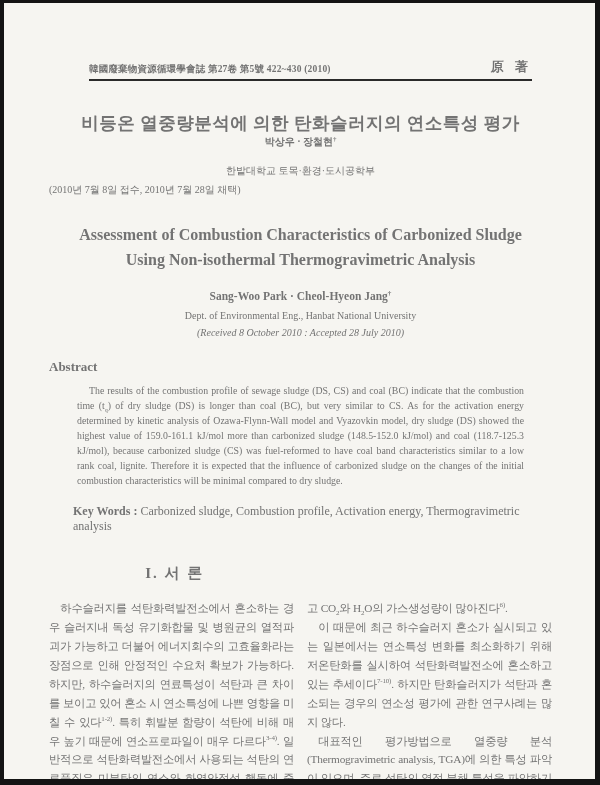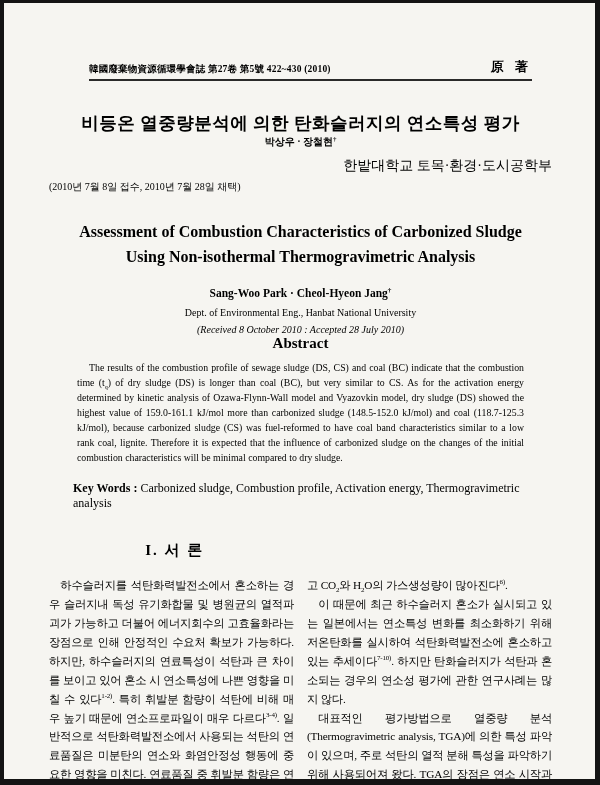--- a/index.html
+++ b/index.html
@@ -3,44 +3,44 @@
 <meta charset="utf-8">
 <style>
   html,body{margin:0;padding:0;}
   body{
     width:600px;height:785px;background:#141414;position:relative;
     font-family:"Liberation Serif","DejaVu Serif",serif;
     -webkit-font-smoothing:antialiased;
   }
   .page{
     position:absolute;left:4px;top:3px;right:5px;bottom:6px;
-    background:#f6f5f1;color:#000000;overflow:hidden;
+    background:#f6f5f1;color:#737373;overflow:hidden;
   }
   .content{padding:55px 43px 0 45px;}
 
   
   .jheader{display:flex;justify-content:space-between;align-items:flex-end;margin:0 20px 0 40px;}
   .jheader .left{font-size:9.5px;font-weight:bold;letter-spacing:.2px;}
   .jheader .right{font-size:13px;font-weight:bold;letter-spacing:4px;}
   .jrule{border:0;border-top:2px solid #2a2a2a;margin:3px 20px 0 40px;}
 
   
   .k-title{text-align:center;font-size:17.5px;font-weight:bold;margin-top:30px;letter-spacing:.5px;}
   .k-authors{text-align:center;font-size:10px;font-weight:bold;}
-  .k-affil{text-align:right;font-size:14px;margin-top:8px;}
+  .k-affil{text-align:center;font-size:10px;margin-top:15px;}
   .k-dates{text-align:left;font-size:10px;margin-top:5px;}
 
   
   .e-title{text-align:center;font-size:16px;font-weight:bold;margin:26px auto 0;max-width:470px;line-height:1.55;}
   .e-authors{text-align:center;font-size:11.5px;font-weight:bold;margin-top:17px;}
   .e-affil{text-align:center;font-size:10px;margin-top:8px;}
   .e-dates{text-align:center;font-size:10px;font-style:italic;margin-top:6px;}
 
   
-  .abs-head{text-align:center;font-size:15px;font-weight:bold;}
+  .abs-head{text-align:left;font-size:13px;font-weight:bold;margin-top:21px;}
   .abs-body{font-size:9.8px;line-height:1.53;text-align:justify;margin:9px 28px 0 28px;text-indent:12px;}
   .keywords{font-size:12px;margin:16px 28px 0 24px;}
 
   
   .sec-head{width:50%;text-align:center;font-size:15px;font-weight:bold;margin-top:30px;letter-spacing:2px;}
   .columns{display:flex;gap:13px;margin-top:16px;}
   .col{width:50%;font-size:11.3px;line-height:1.67;text-align:justify;letter-spacing:-0.2px;}
   .col p{margin:0;}
   .col p.indent{text-indent:1em;}
   sup{font-size:.62em;line-height:0;}

